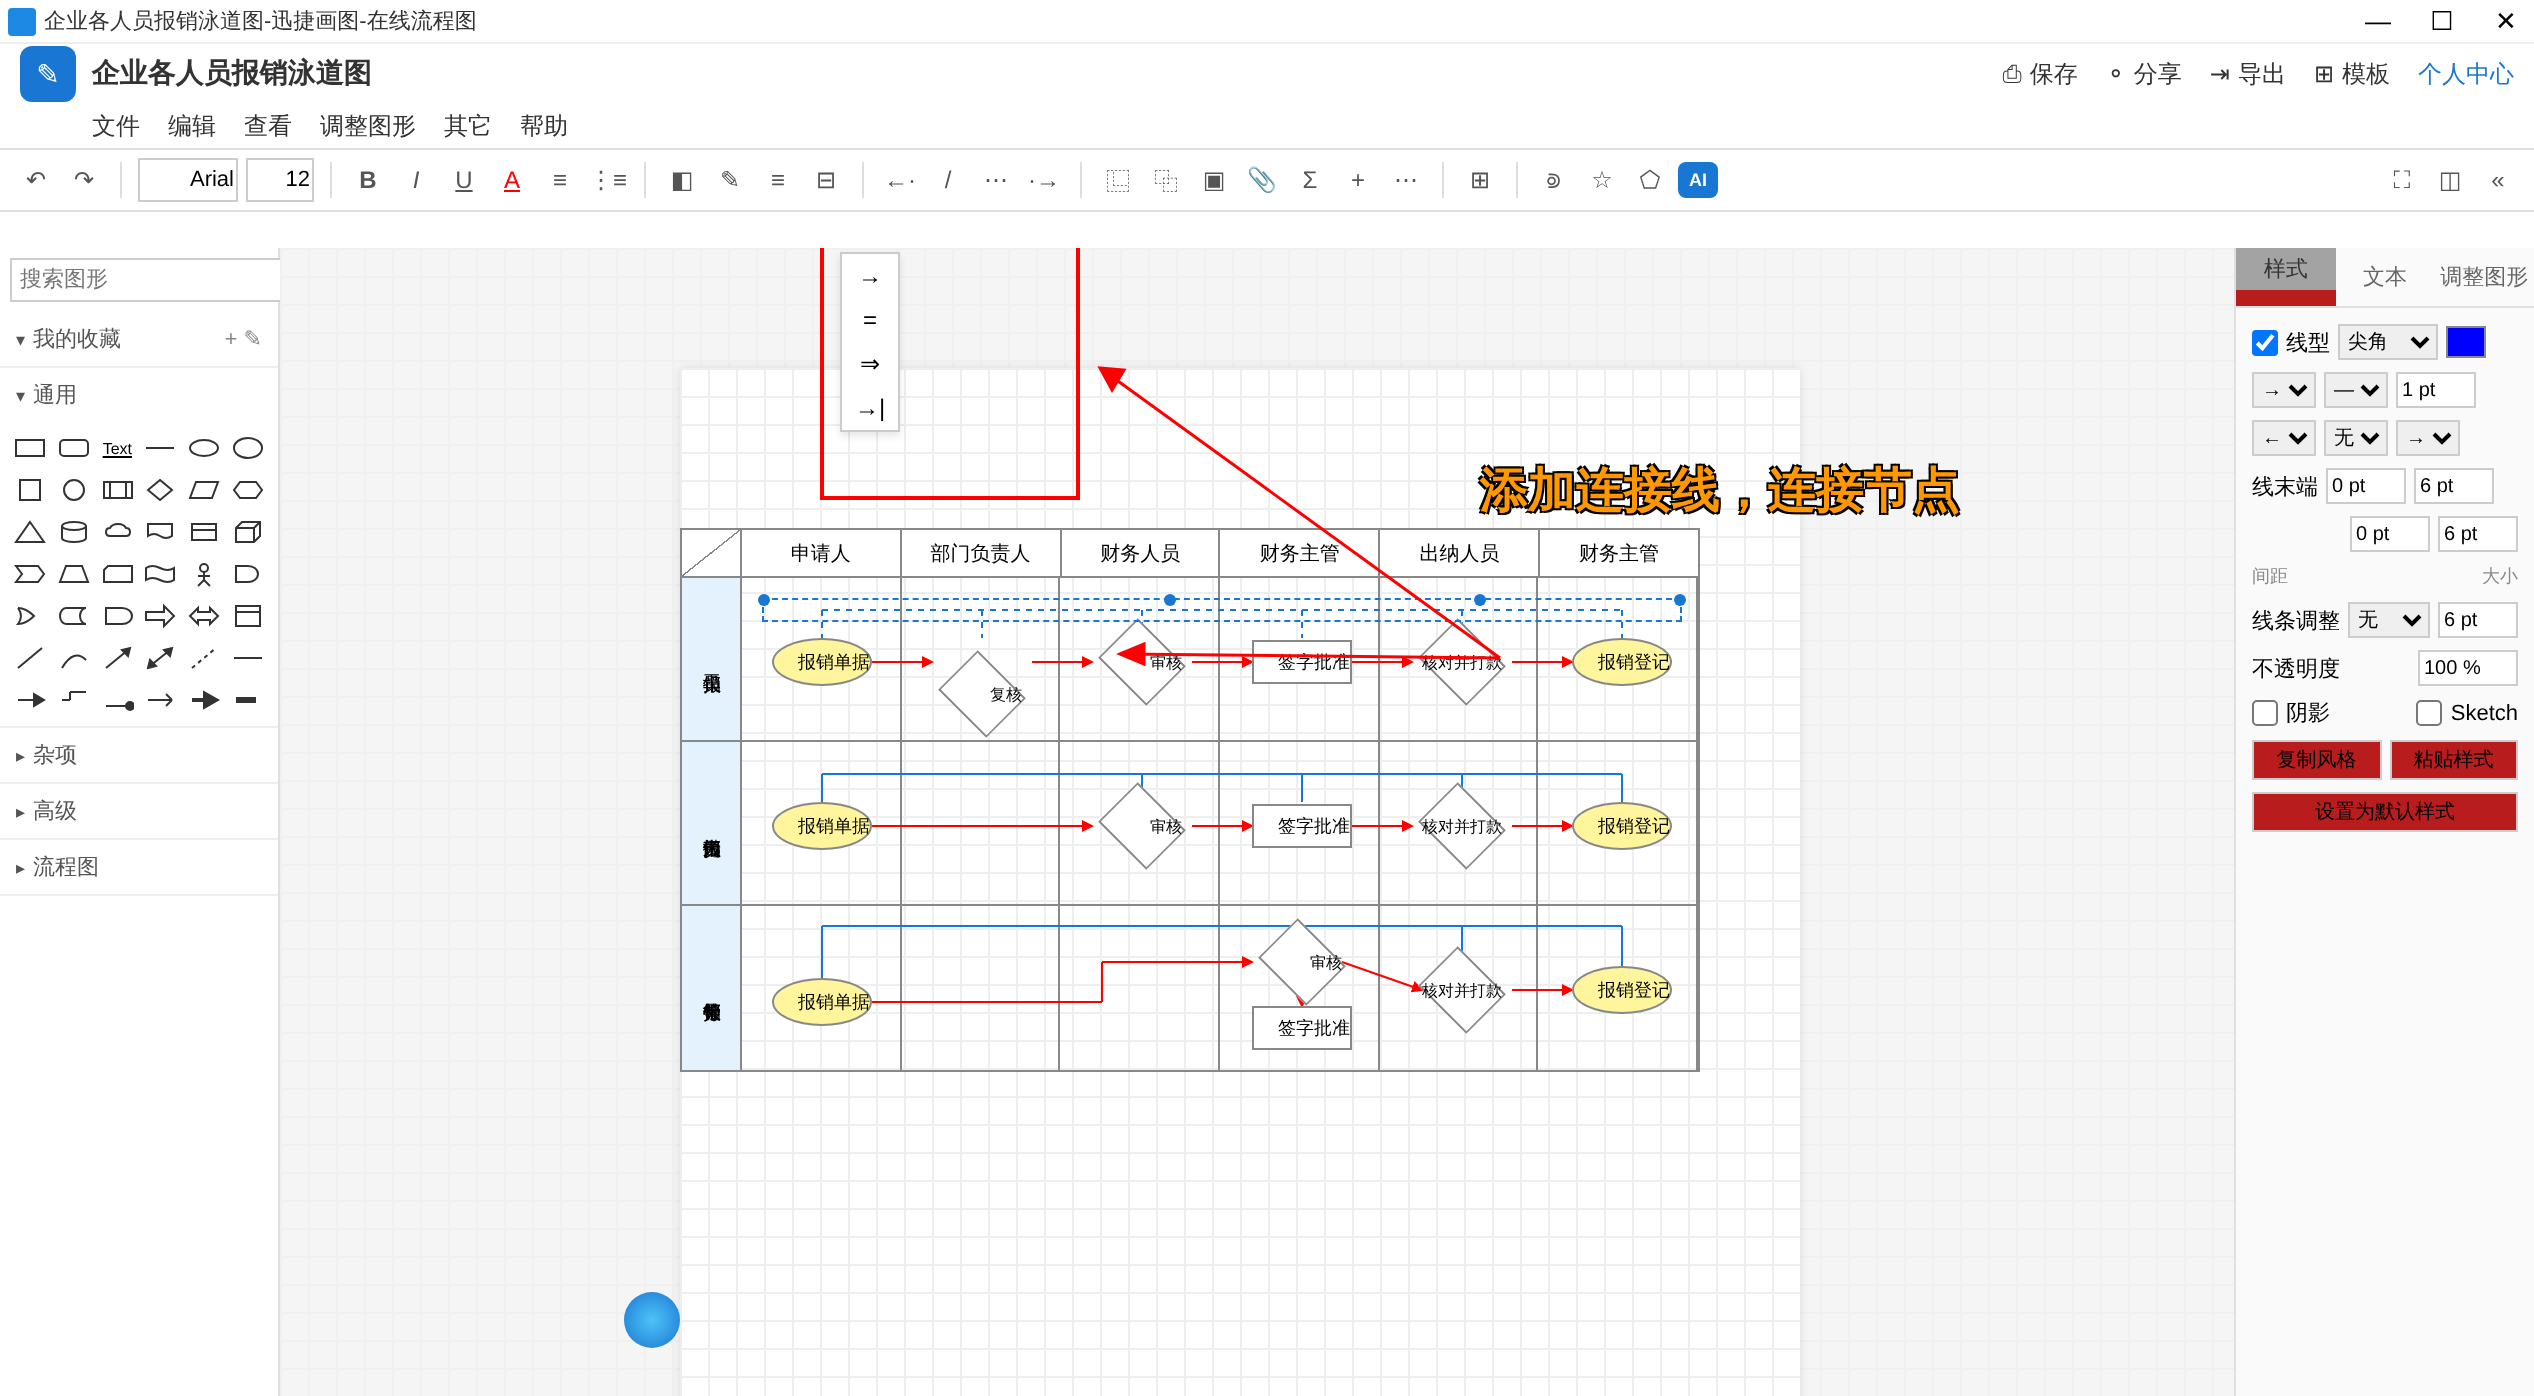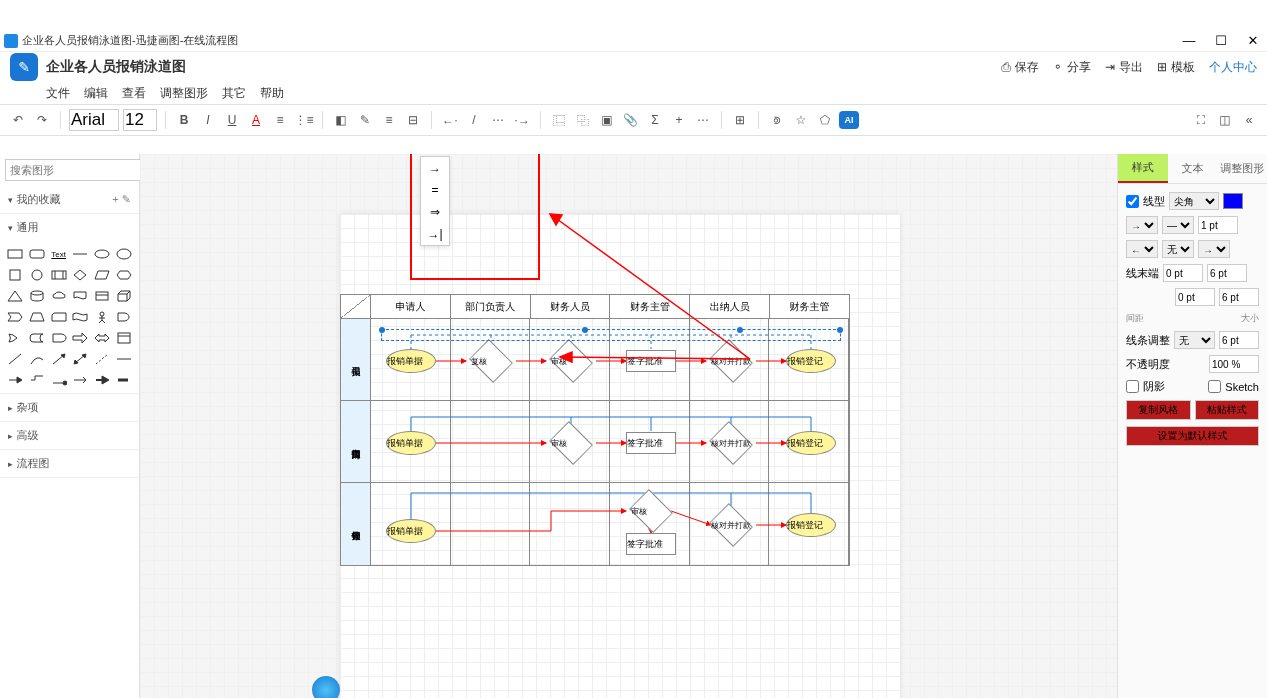--- a/index.html
+++ b/index.html
@@ -1,33 +1,33 @@
 <!DOCTYPE html>
 <html><head>
 <meta charset="utf-8">
 <style>
 * { box-sizing: border-box; margin: 0; padding: 0; }
 body { font-family: Arial, "Microsoft YaHei", sans-serif; font-size: 12px; background: #fff; overflow: hidden; width: 1267px; height: 698px; }
-.titlebar { height: 22px; background: #fff; display: flex; align-items: center; padding: 0 4px; border-bottom: 1px solid #eee; margin-top: 30px; }
+.titlebar { height: 22px; background: #fff; display: flex; align-items: center; padding: 0 4px; border-bottom: 1px solid #eee; }
 .titlebar .icon { width: 14px; height: 14px; background: #1e88e5; border-radius: 2px; margin-right: 4px; }
 .titlebar .title { flex: 1; font-size: 11px; color: #333; }
 .winbtns { display: flex; gap: 12px; }
 .winbtns span { width: 20px; text-align: center; cursor: pointer; font-size: 13px; }
 .header { height: 30px; display: flex; align-items: center; padding: 0 10px; }
 .logo { width: 28px; height: 28px; background: #1976d2; border-radius: 6px; margin-right: 8px; display: flex; align-items: center; justify-content: center; color: #fff; font-size: 14px; }
 .doctitle { font-size: 14px; font-weight: bold; color: #333; }
 .header-right { margin-left: auto; display: flex; gap: 14px; align-items: center; }
 .header-btn { display: flex; align-items: center; gap: 4px; cursor: pointer; color: #333; font-size: 12px; }
 .header-btn.primary { color: #1976d2; }
 .menubar { height: 22px; display: flex; align-items: center; padding: 0 46px; gap: 14px; font-size: 12px; color: #333; }
 .menubar span { cursor: pointer; }
 .toolbar { height: 32px; border-top: 1px solid #e0e0e0; border-bottom: 1px solid #e0e0e0; display: flex; align-items: center; padding: 0 8px; gap: 4px; }
 .tb-btn { width: 20px; height: 20px; display: flex; align-items: center; justify-content: center; cursor: pointer; color: #555; border-radius: 2px; }
 .tb-sep { width: 1px; height: 18px; background: #ddd; margin: 0 4px; }
-.tb-select { border: 1px solid #ccc; height: 22px; padding: 0 1px; font-size: 17px; background: #fff; cursor: pointer; }
+.tb-select { border: 1px solid #ccc; height: 22px; padding: 0 1px; font-size: 11px; background: #fff; cursor: pointer; text-align: right; }
 .font-select { width: 50px; }
 .size-select { width: 34px; }
 .ai-btn { width: 20px; height: 18px; background: #1976d2; border-radius: 4px; color: #fff; font-size: 9px; display: flex; align-items: center; justify-content: center; font-weight: bold; }
 .tb-right { margin-left: auto; display: flex; gap: 4px; }
 .main { display: flex; height: 590px; margin-top: 18px; }
 .left-panel { width: 140px; border-right: 1px solid #e0e0e0; display: flex; flex-direction: column; }
 .search-box { padding: 5px; display: flex; }
 .search-box input { flex: 1; border: 1px solid #ccc; height: 22px; padding: 0 4px; font-size: 11px; }
 .search-box .sicon { width: 22px; height: 22px; border: 1px solid #ccc; border-left: none; display: flex; align-items: center; justify-content: center; color: #888; }
 .panel-section { border-bottom: 1px solid #eee; }
@@ -51,32 +51,32 @@
 .sl-header { display: flex; height: 24px; border-bottom: 1px solid #888; }
 .sl-corner { width: 30px; border-right: 1px solid #888; background: linear-gradient(to bottom right, #fff 49%, #888 49%, #888 51%, #fff 51%); }
 .sl-col { flex: 1; border-right: 1px solid #888; display: flex; align-items: center; justify-content: center; font-size: 10px; background: #fff; }
 .sl-col:last-child { border-right: none; }
 .sl-row { display: flex; height: 82px; border-bottom: 1px solid #888; position: relative; }
 .sl-row:last-child { border-bottom: none; }
 .sl-rowlabel { width: 30px; border-right: 1px solid #888; display: flex; align-items: center; justify-content: center; font-size: 9px; writing-mode: vertical-rl; background: #e3f2fd; }
 .sl-cells { flex: 1; display: flex; position: relative; }
 .sl-cell { flex: 1; border-right: 1px solid #888; }
 .sl-cell:last-child { border-right: none; }
-.node { position: absolute; font-size: 9px; display: flex; align-items: center; justify-content: flex-start; text-align: center; }
+.node { position: absolute; font-size: 9px; display: flex; align-items: center; justify-content: flex-end; text-align: center; }
 .node.oval { background: #fff59d; border: 1px solid #888; border-radius: 50%; width: 50px; height: 24px; }
 .node.diamond { width: 40px; height: 28px; }
 .node.diamond::before { content: ''; position: absolute; inset: 0; background: #fff; border: 1px solid #888; transform: rotate(45deg) scaleX(0.85); }
 .node.diamond span { position: relative; font-size: 8px; }
 .node.rect { background: #fff; border: 1px solid #888; width: 50px; height: 22px; }
 .selection { position: absolute; border: 1px dashed #1976d2; pointer-events: none; }
 .sel-handle { position: absolute; width: 6px; height: 6px; background: #1976d2; border-radius: 50%; }
 .right-panel { width: 150px; border-left: 1px solid #e0e0e0; background: #fafafa; }
 .rp-tabs { display: flex; height: 30px; border-bottom: 1px solid #e0e0e0; }
 .rp-tab { flex: 1; display: flex; align-items: center; justify-content: center; font-size: 11px; cursor: pointer; color: #666; }
-.rp-tab.active { background: #bef264; color: #333; border-bottom: 2px solid #b91c1c; }
+.rp-tab.active { background: #a3a3a3; color: #333; border-bottom: 8px solid #b91c1c; }
 .rp-body { padding: 8px; font-size: 11px; }
 .rp-row { display: flex; align-items: center; margin-bottom: 6px; gap: 4px; }
 .rp-row label { flex-shrink: 0; }
 .rp-input { border: 1px solid #ccc; height: 18px; width: 40px; font-size: 10px; padding: 0 2px; }
 .rp-select { border: 1px solid #ccc; height: 18px; font-size: 10px; width: 50px; }
 .color-box { width: 20px; height: 16px; background: #0000ff; border: 1px solid #888; }
 .rp-btn { flex: 1; border: 1px solid #ccc; background: #b91c1c; height: 20px; font-size: 10px; cursor: pointer; }
 .statusbar { height: 28px; border-top: 1px solid #e0e0e0; display: flex; align-items: center; padding: 0 10px; }
 .avatar { position: absolute; left: 172px; bottom: 40px; width: 28px; height: 28px; background: radial-gradient(circle, #4fc3f7, #1976d2); border-radius: 50%; }
 </style>
@@ -476,21 +476,21 @@
               <line x1="385" y1="42" x2="415" y2="42" stroke="red" marker-end="url(#ar)"></line>
               <defs>
                   <marker id="ar" markerWidth="6" markerHeight="6" refX="5" refY="3" orient="auto">
                     <polygon points="0,0 6,3 0,6" fill="red"></polygon>
                   </marker>
                 </defs>
             </svg>
             <div class="node oval" style="left:15px;top:30px">
                 <span>报销单据</span>
               </div>
-            <div class="node diamond" style="left:100px;top:28px">
+            <div class="node diamond" style="left:100px;top:44px">
                 <span>复核</span>
               </div>
             <div class="node diamond" style="left:180px;top:28px">
                 <span>审核</span>
               </div>
             <div class="node rect" style="left:255px;top:31px">
                 <span>签字批准</span>
               </div>
             <div class="node diamond" style="left:340px;top:28px">
                 <span>核对并打款</span>
@@ -591,20 +591,21 @@
       <div class="dd-item">=</div>
       <div class="dd-item">⇒</div>
       <div class="dd-item">→|</div>
     </div>
     <svg class="arrow-line" style="left:340px;top:55px;width:280px;height:160px">
       <line x1="270" y1="150" x2="70" y2="5"></line>
       <polygon points="70,5 82,6 76,16" fill="red"></polygon>
       <line x1="270" y1="150" x2="80" y2="148"></line>
       <polygon points="80,148 92,143 92,153" fill="red"></polygon>
     </svg>
+    <div class="annotation">添加连接线，连接节点</div>
     <div class="avatar"></div>
   </div>
 
   <div class="right-panel">
     <div class="rp-tabs">
       <div class="rp-tab active">样式</div>
       <div class="rp-tab">文本</div>
       <div class="rp-tab">调整图形</div>
     </div>
     <div class="rp-body">

